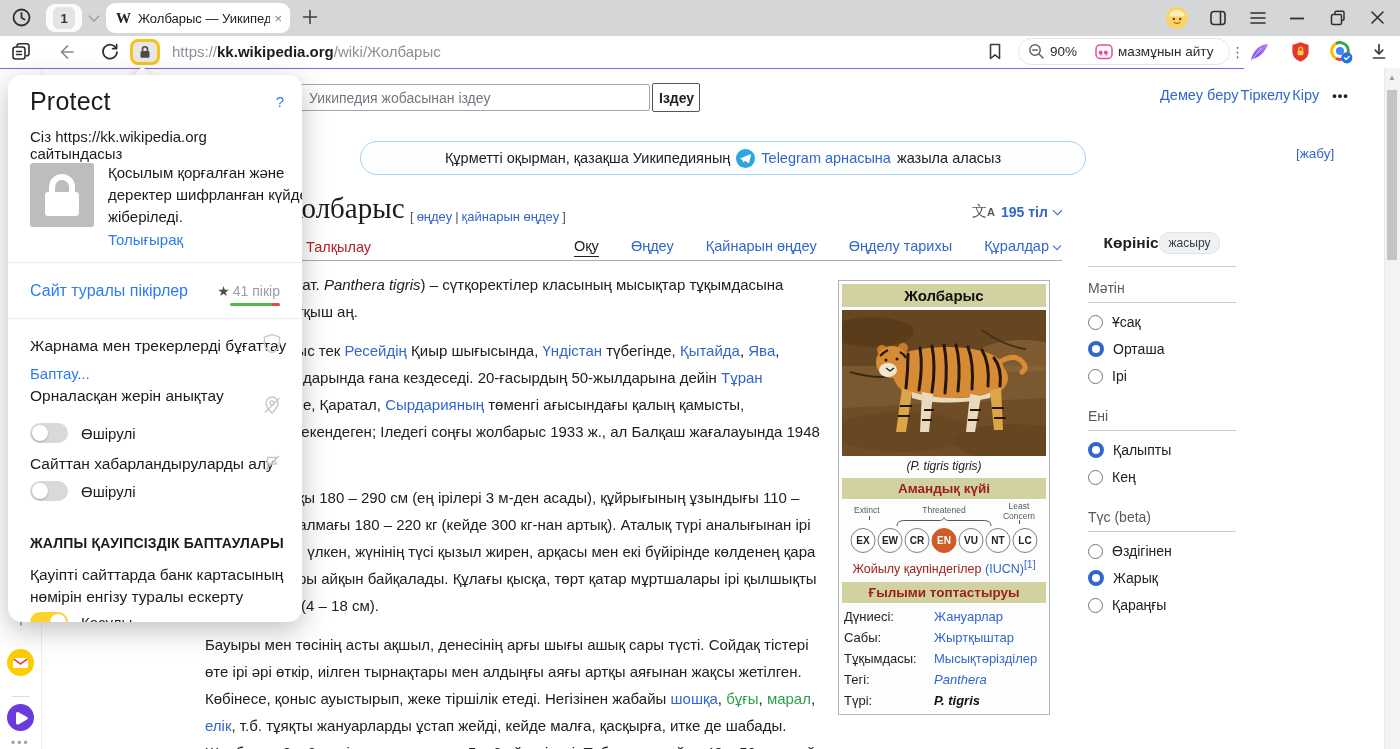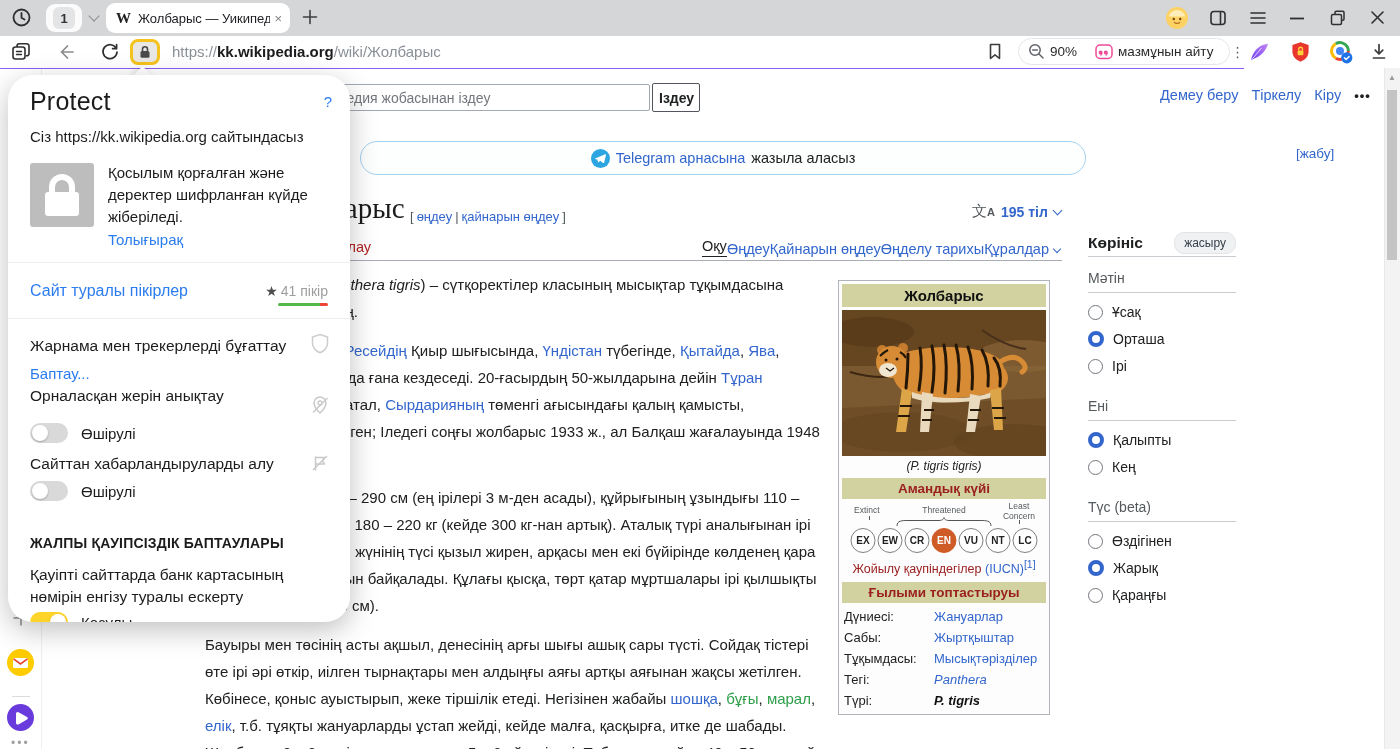--- a/index.html
+++ b/index.html
@@ -58,21 +58,21 @@
   .banner-close{position:absolute;left:1296px;top:146px;font-size:13.5px;color:#3366cc}
   .wtitle{position:absolute;left:277px;top:192px;font-family:"Liberation Serif",serif;font-size:29px;color:#1b1b1b}
   .edit-links{position:absolute;left:410px;top:209px;font-size:13px;color:#54595d}
   .edit-links .wlink{margin:0 3px}
   .langbox{position:absolute;left:972px;top:202px;display:flex;align-items:center;gap:6px}
   .langglyph{font-size:15px;color:#54595d}
   .langglyph b{font-size:11px}
   .langcount{color:#3366cc;font-weight:bold;font-size:14px}
   .langbox .chev{color:#3366cc;width:6px;height:6px;margin-bottom:3px}
   .talkfrag{position:absolute;left:306px;top:239px;font-size:14.5px;color:#b32425}
-  .article-tabs{position:absolute;right:340px;top:238px;display:flex;gap:0;font-size:14.5px;align-items:flex-end}
+  .article-tabs{position:absolute;right:340px;top:238px;display:flex;gap:32px;font-size:14.5px;align-items:flex-start}
   .atab{color:#3366cc;cursor:pointer;white-space:nowrap}
   .atab.active{color:#202122;border-bottom:1px solid #202122;padding-bottom:2px}
   .atab .chev{width:5px;height:5px;margin-left:5px;margin-bottom:2px}
   .content-rule{position:absolute;left:150px;top:260px;width:912px;height:1px;background:#a7adb3}
   .article{position:absolute;left:205px;top:271px;width:623px;font-size:15px;line-height:27px;color:#202122;z-index:1}
   .article p{margin:0 0 12px 0}
   .seg-bold{font-weight:bold}
   .seg-italic{font-style:italic}
   .seg-link{color:#3366cc}
   .seg-greenlink{color:#2e9e49}
@@ -94,31 +94,31 @@
   .status-line{text-align:center;font-size:12.5px;margin:4px 0 6px}
   .status-line .red{color:#9b2020}
   .taxo-row{display:flex;padding:3px 2px}
   .taxo-label{width:90px;color:#202122}
   .taxo-val{flex:1}
   .taxo-val.link{color:#3366cc}
   .taxo-val.link-italic{color:#3366cc;font-style:italic}
   .taxo-val.bold-italic{font-weight:bold;font-style:italic;color:#111}
   
   .appearance{position:absolute;left:1088px;top:232px;width:148px;font-size:14px;z-index:1}
-  .ap-titlerow{display:flex;align-items:center;justify-content:space-between;padding-bottom:2px;border-bottom:1px solid #c8ccd1}
+  .ap-titlerow{display:flex;align-items:center;justify-content:center;padding-bottom:12px;border-bottom:1px solid #c8ccd1}
   .ap-title{font-weight:bold;font-size:15.5px;color:#202122}
   .ap-hide{font-size:12px;color:#36404a;background:#eff1f3;border:1px solid #e2e4e7;border-radius:10px;padding:3px 9px}
   .ap-sec{color:#54595d;padding:13px 0 6px;border-bottom:1px solid #c8ccd1;margin-bottom:4px}
   .ap-opt{display:flex;align-items:center;gap:9px;margin:11px 0;color:#202122}
   .radio{width:15px;height:15px;border-radius:50%;border:1px solid #72777d;background:#fff;box-sizing:border-box;flex:0 0 auto}
   .radio.sel{border:4.5px solid #3366cc;width:16px;height:16px}
   
   .popup-pointer{position:absolute;left:136px;top:69px;width:13px;height:13px;background:#fff;transform:rotate(45deg);
     box-shadow:0 2px 8px rgba(0,0,0,.18);z-index:59}
-  .popup{position:absolute;left:8px;top:75px;width:342px;height:547px;background:#fff;border-radius:25px;
+  .popup{position:absolute;left:8px;top:75px;width:294px;height:547px;background:#fff;border-radius:14px;
     box-shadow:0 8px 28px rgba(0,0,0,.25);z-index:60;overflow:hidden}
   .pp{position:absolute;left:22px;color:#1c1c1c}
   .pp-title{top:12px;font-size:25px;font-weight:500;letter-spacing:.2px}
   .pp-help{position:absolute;right:18px;top:18px;color:#2b7cee;font-size:15px}
   .pp-site{top:53px;font-size:15px}
   .pp-locksq{top:88px;width:64px;height:64px;background:#bdbdbd;border-radius:3px}
   .pp-locksq .shackle{position:absolute;left:19px;top:11px;width:26px;height:22px;border:6px solid #fff;
     border-bottom:none;border-radius:13px 13px 0 0;box-sizing:border-box}
   .pp-locksq .lockbody{position:absolute;left:15px;top:29px;width:34px;height:24px;background:#fff;border-radius:3px}
   .pp-sec-text{left:100px;top:87px;width:215px;font-size:15px;line-height:22px}
@@ -321,29 +321,30 @@
         <path d="M11.5 8.2 20 13a1.5 1.5 0 0 1 0 2.6l-8.5 4.8A1.7 1.7 0 0 1 9 19V9.6a1.7 1.7 0 0 1 2.5-1.4Z" fill="#fff"></path>
       </svg>
   </span>
   <span class="rail-dots" style="top:668px">•••</span>
 </div>
 
 <input class="wsearch" type="text" placeholder="Уикипедия жобасынан іздеу" style="">
 <button class="wsearch-btn">Іздеу</button>
 
 <div class="top-links">
-  <span id="top-links" style="display:flex;gap:13px">
+  <span id="top-links" style="display:flex;gap:2px">
       <span class="wlink">Демеу беру</span>
       <span class="wlink">Тіркелу</span>
       <span class="wlink">Кіру</span>
     </span>
   <span class="more-dots">•••</span>
 </div>
 
 <div class="banner">
+  <span>Құрметті оқырман, қазақша Уикипедияның</span>
   <svg width="19" height="19" viewBox="0 0 20 20">
       <circle cx="10" cy="10" r="10" fill="#2ca5e0"></circle>
       <path d="M4.4 9.9 14.9 5.6c.6-.25 1.05.1.83.97L13.9 14.2c-.16.66-.56.82-1.13.51L9.6 12.4l-1.5 1.45c-.3.3-.63.25-.75-.18l-.55-2.3-2.3-.73c-.55-.18-.55-.56-.1-.74Z" fill="#fff"></path>
     </svg>
   <span class="wlink">Telegram арнасына</span>
   <span>жазыла аласыз</span>
 </div>
 <span class="banner-close">[жабу]</span>
 
 <h1 class="wtitle" style="margin:0;font-weight:normal">Жолбарыс</h1>

